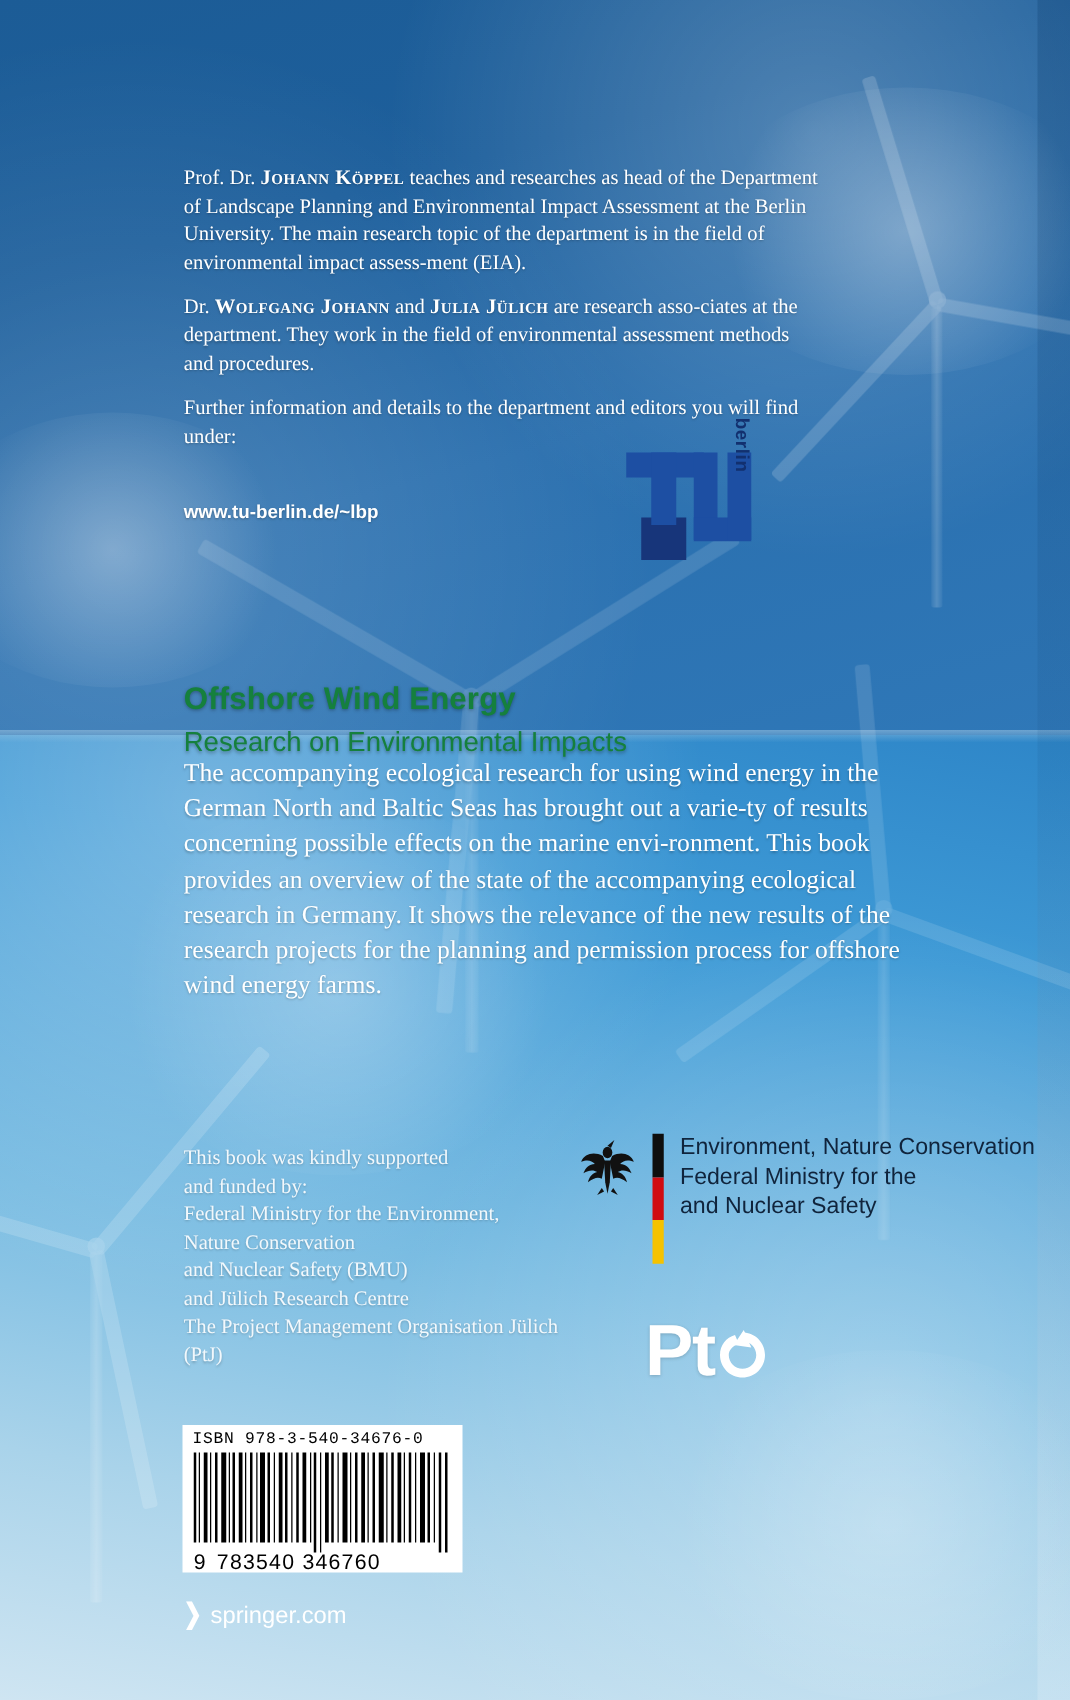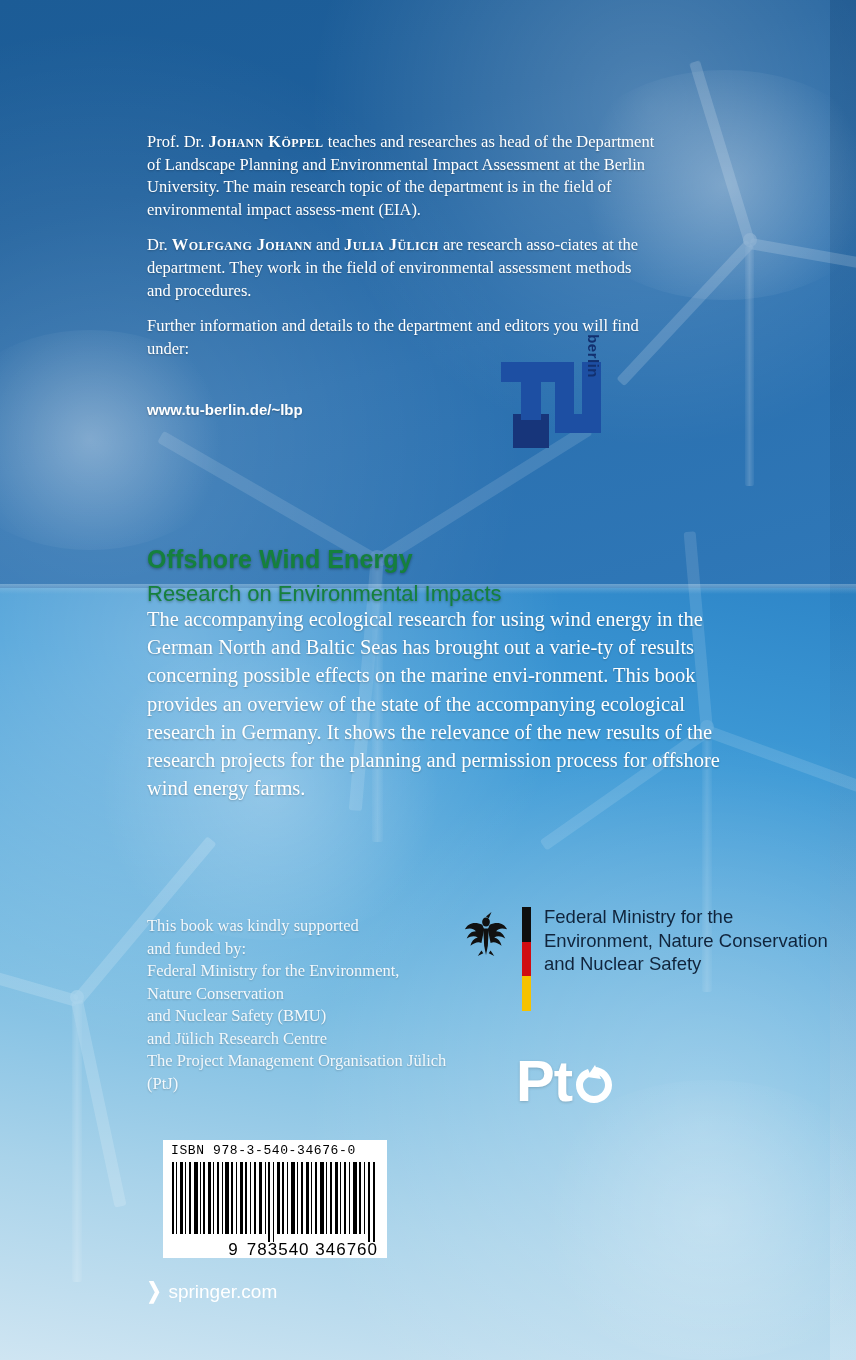--- a/index.html
+++ b/index.html
@@ -176,41 +176,40 @@
   .ptj .swirl {
     display: inline-block;
     width: 40px; height: 40px;
     margin-left: 2px;
     vertical-align: -4px;
   }
 
   
   .barcode-box {
     position: absolute;
-    left: 163px; top: 1140px;
+    left: 146px; top: 1140px;
     width: 224px; height: 118px;
     background: #ffffff;
     padding: 0;
   }
   .isbn-text {
     position: absolute; left: 8px; top: 3px;
     font-family: "Liberation Mono", monospace;
     font-size: 13px;
     color: #000000;
     letter-spacing: .6px;
   }
   .bars { position: absolute; left: 9px; top: 22px; width: 206px; height: 72px; }
   .bars i { position: absolute; top: 0; background: #000; height: 72px; }
   .ean {
     position: absolute; left: 9px; top: 100px; width: 206px;
     font-family: "Liberation Sans", sans-serif;
     font-size: 17px;
     color: #000;
     letter-spacing: 1px;
-    text-align: right;
   }
   .ean .lead { margin-right: 8px; }
 
   .springer {
     position: absolute;
     left: 145px; top: 1278px;
     font-family: "Liberation Sans", sans-serif;
     color: #ffffff;
     font-size: 19px;
     font-weight: 400;
@@ -318,22 +317,22 @@
             <path d="M29 45 L33 51 L27 48 Z"></path>
           </g>
         </svg>
       </div>
       <div class="flagbar">
         <span class="fb-black"></span>
         <span class="fb-red"></span>
         <span class="fb-gold"></span>
       </div>
       <div class="bmu-text">
+        <div>Environment, Nature Conservation</div>
         <div>Federal Ministry for the</div>
-        <div>Environment, Nature Conservation</div>
         <div>and Nuclear Safety</div>
       </div>
     </div>
 
     <div class="ptj">
       <span>Pt</span><span class="swirl">
         <svg viewBox="0 0 40 40" width="40" height="40" aria-hidden="true">
           <path d="M20 2 C30 2 38 10 38 20 C38 30 30 38 20 38 C10 38 2 30 2 20 C2 12 7 6 14 4 L17 11 C12 13 9 16 9 20 C9 26 14 31 20 31 C26 31 31 26 31 20 C31 14 26 9 20 9 Z" fill="#ffffff"></path>
           <path d="M21 0 L27 14 L13 12 Z" fill="#ffffff"></path>
         </svg>

